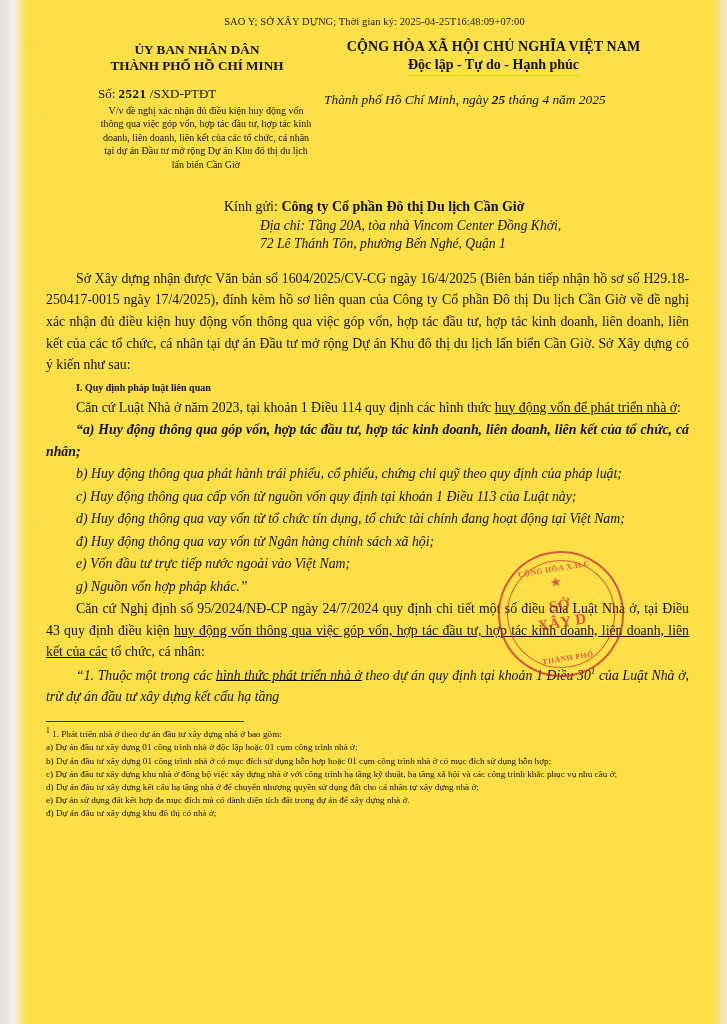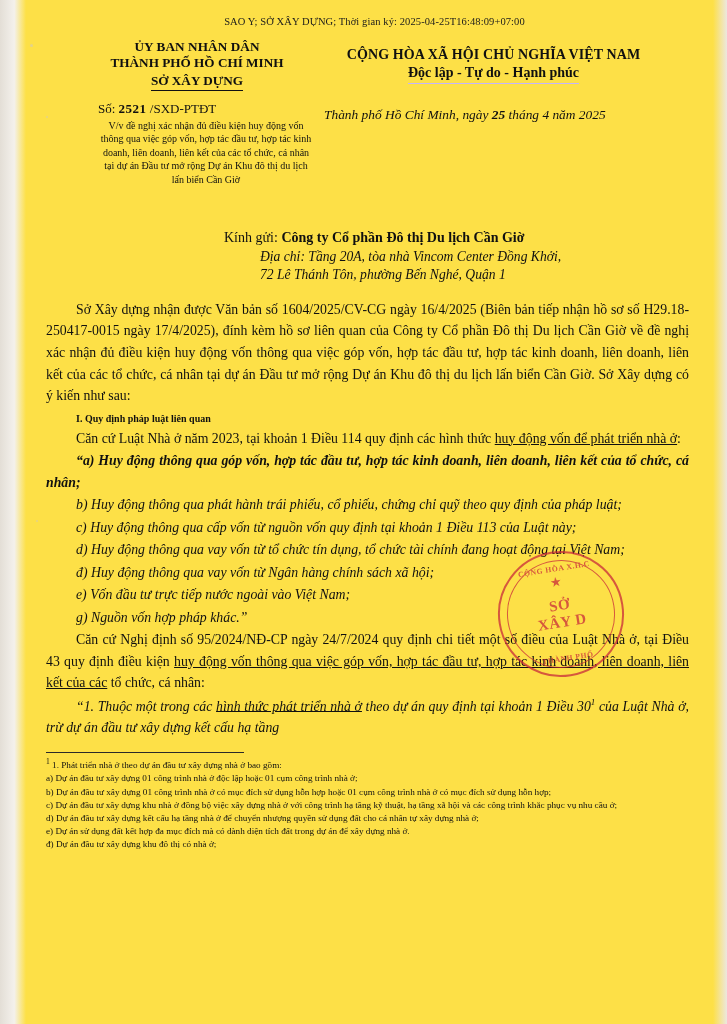--- a/index.html
+++ b/index.html
@@ -109,21 +109,21 @@
     padding-top: 6px;
     padding-left: 10px;
     white-space: nowrap;
   }
   .place .daystamp {
     font-weight: bold;
     font-style: italic;
   }
 
   .addressee {
-    margin-top: 44px;
+    margin-top: 28px;
     padding-left: 178px;
   }
   .addressee .to {
     font-size: 14px;
   }
   .addressee .to b { font-weight: bold; }
   .addressee .addr {
     font-style: italic;
     font-size: 13.6px;
     margin-top: 3px;
@@ -226,21 +226,20 @@
   <span class="speck" style="left:30px;top:44px;width:3px;height:3px;"></span>
   <span class="speck" style="left:46px;top:116px;width:2px;height:2px;"></span>
   <span class="speck" style="left:36px;top:520px;width:2px;height:2px;"></span>
 
   <div class="digital-sign">SAO Y; SỞ XÂY DỰNG; Thời gian ký: 2025-04-25T16:48:09+07:00</div>
 
   <div class="head">
     <div class="head-left">
       <div class="l1">ỦY BAN NHÂN DÂN</div>
       <div class="l2">THÀNH PHỐ HỒ CHÍ MINH</div>
-      <div><span class="l3">SỞ XÂY DỰNG</span></div>
     </div>
     <div class="head-right">
       <div class="r1">CỘNG HÒA XÃ HỘI CHỦ NGHĨA VIỆT NAM</div>
       <div><span class="r2">Độc lập - Tự do - Hạnh phúc</span></div>
     </div>
   </div>
 
   <div class="row2">
     <div class="numbox">
       <div class="numline">

